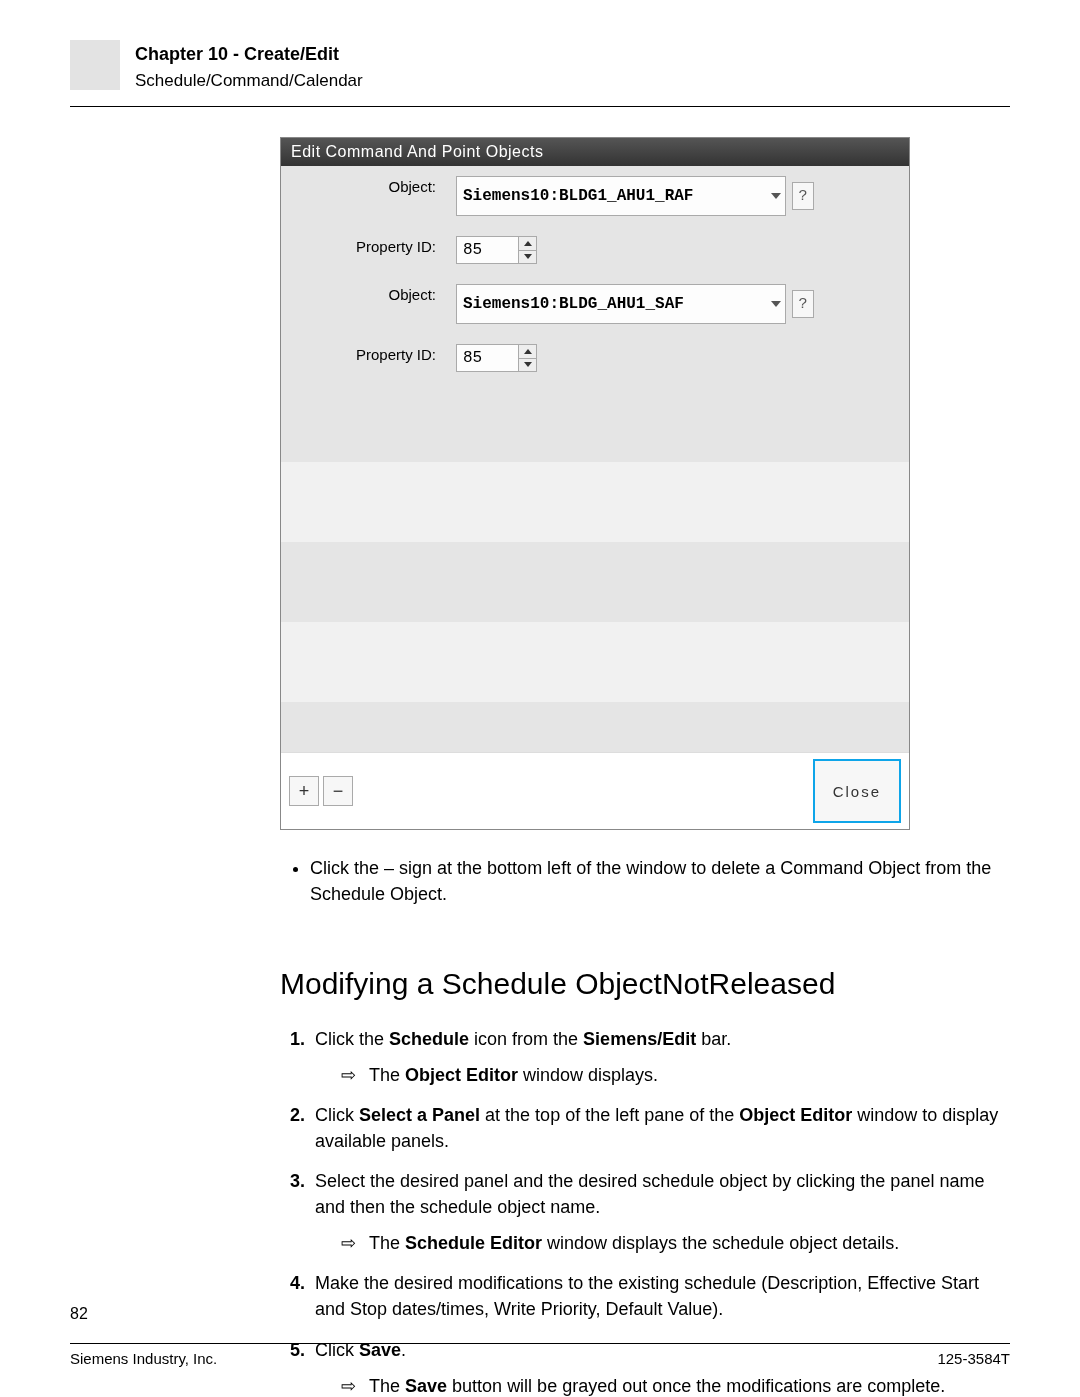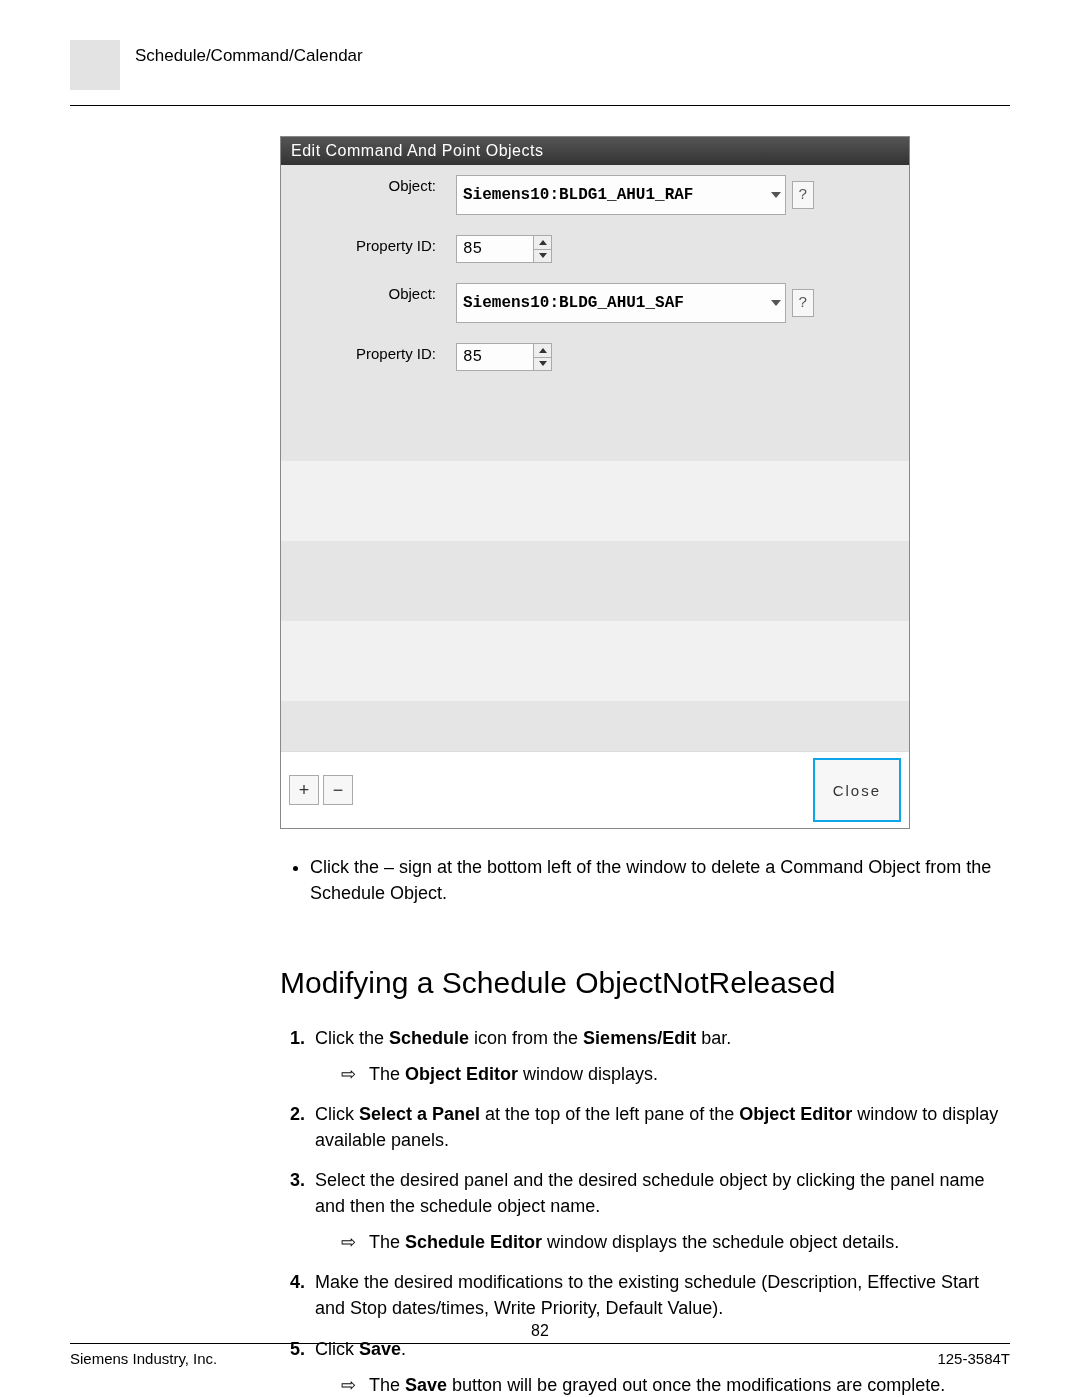--- a/index.html
+++ b/index.html
@@ -111,21 +111,21 @@
     background: #f7f7f7;
     display: flex;
     align-items: center;
     justify-content: center;
     font-family: "Courier New", monospace;
     font-size: 15px;
     color: #555;
   }
   .spinner {
     position: relative;
-    width: 96px;
+    width: 81px;
     height: 28px;
     border: 1px solid #aaa;
     background: #fdfdfd;
     display: flex;
     align-items: center;
     font-family: "Courier New", monospace;
     font-size: 16px;
     box-sizing: border-box;
   }
   .spinner .val { padding-left: 6px; }
@@ -236,22 +236,21 @@
 
   
   .footer {
     position: absolute;
     bottom: 30px;
     left: 70px;
     right: 70px;
   }
   .pagenum {
     font-size: 16px;
-    margin-bottom: 3px;
-    text-align: center;
+    margin-bottom: 20px;
   }
   .footer-rule {
     border: none;
     border-top: 1px solid #000;
     margin: 2px 0 6px 0;
   }
   .footer-line {
     display: flex;
     justify-content: space-between;
     font-size: 15px;
@@ -260,20 +259,21 @@
   b { font-weight: bold; }
 </style>
 </head>
 <body>
 
 <div class="page">
 
   <div class="header">
     <div class="logo"></div>
     <div class="titles">
+      <div class="chapter">Chapter 10 - Create/Edit</div>
       <div class="section">Schedule/Command/Calendar</div>
     </div>
   </div>
   <hr class="header-rule">
 
   <div class="shot-wrap">
     <div class="window">
       <div class="win-title">Edit Command And Point Objects</div>
 
       <div class="grid">

